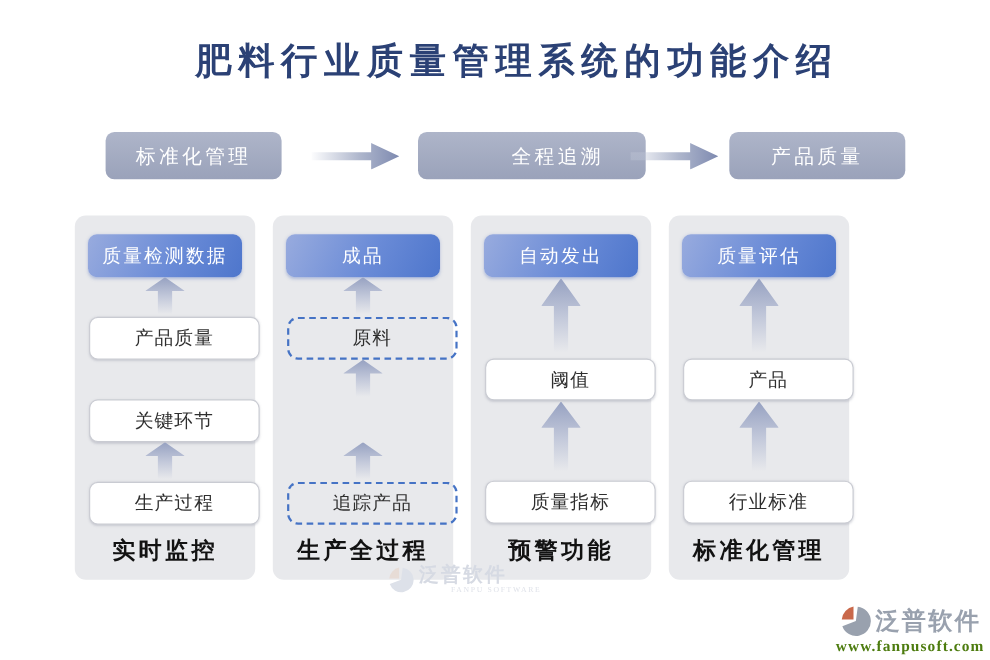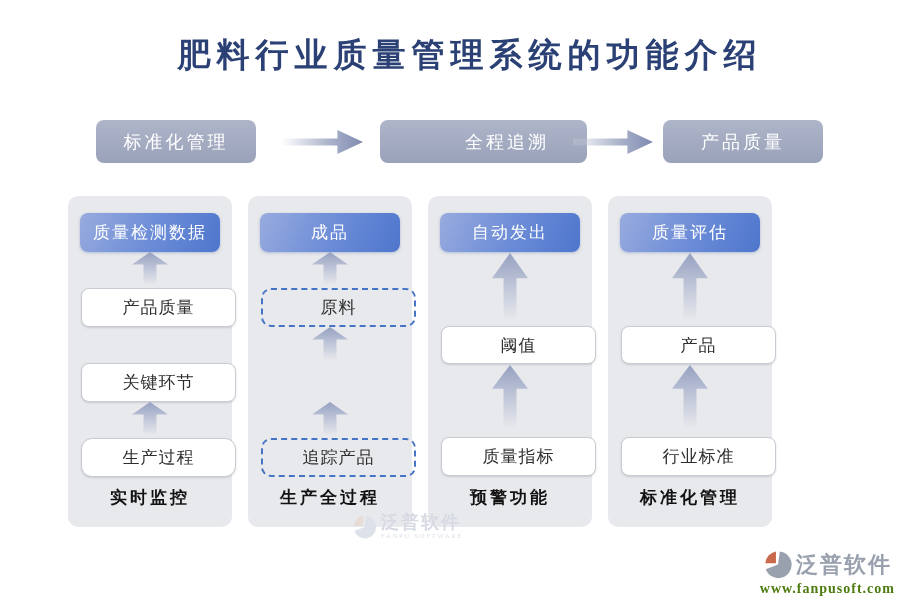--- a/index.html
+++ b/index.html
@@ -55,29 +55,29 @@
     background:#ffffff;border:1px solid #c9cbd2;border-radius:8px;
     box-shadow:0 1px 2px rgba(110,115,135,0.25);
     display:flex;align-items:center;justify-content:center;
     font-size:17px;color:#2e2e2e;letter-spacing:1px;box-sizing:border-box;
   }
   .box.dashed{
     background:transparent;border:2px dashed #4573c5;border-radius:10px;box-shadow:none;
   }
   .col-footer{
     position:absolute;top:290px;left:0;width:100%;text-align:center;
-    font-size:17px;font-weight:bold;color:#121212;letter-spacing:3px;
+    font-size:21px;font-weight:bold;color:#121212;letter-spacing:3px;
   }
   
   .wm-center{
     position:absolute;left:352px;top:513px;display:flex;align-items:center;gap:3px;
   }
   .wm-center .stack{display:flex;flex-direction:column;line-height:1;}
   .wm-center .brand{font-size:18px;font-weight:bold;color:#d6dae3;letter-spacing:2px;}
-  .wm-center .sub{font-size:7px;color:#dfe2e9;letter-spacing:1.5px;margin-top:2px;}
+  .wm-center .sub{font-size:7px;color:#dfe2e9;letter-spacing:1.5px;margin-top:2px;margin-left:29px;}
   .wm-right{
     position:absolute;right:5px;top:549px;display:flex;flex-direction:column;align-items:center;
   }
   .wm-right .row{display:flex;align-items:center;gap:2px;}
   .wm-right .brand{font-size:22px;font-weight:bold;color:#99a1ae;letter-spacing:2px;}
   .wm-right .url{font-size:14px;font-weight:bold;color:#4d7c0f;letter-spacing:1px;margin-top:1px;}
 </style>
 </head>
 <body>
 
@@ -90,21 +90,21 @@
   <div class="flow-btn b2">全程追溯</div>
   <div class="flow-arrow a2"></div>
   <div class="flow-btn b3">产品质量</div>
 
   <div class="panel c1">
     <div class="col-header">质量检测数据</div>
     <div class="up-arrow" style="top:56px;height:35px;"></div>
     <div class="box" style="top:92px;">产品质量</div>
     <div class="box" style="top:167px;">关键环节</div>
     <div class="up-arrow" style="top:206px;height:35px;"></div>
-    <div class="box" style="top:242px;border-radius:11px;">生产过程</div>
+    <div class="box" style="top:242px;">生产过程</div>
     <div class="col-footer">实时监控</div>
   </div>
 
   <div class="panel c2">
     <div class="col-header">成品</div>
     <div class="up-arrow" style="top:56px;height:35px;"></div>
     <div class="box dashed" style="top:92px;">原料</div>
     <div class="up-arrow" style="top:131px;height:35px;"></div>
     <div class="up-arrow" style="top:206px;height:35px;"></div>
     <div class="box dashed" style="top:242px;">追踪产品</div>

